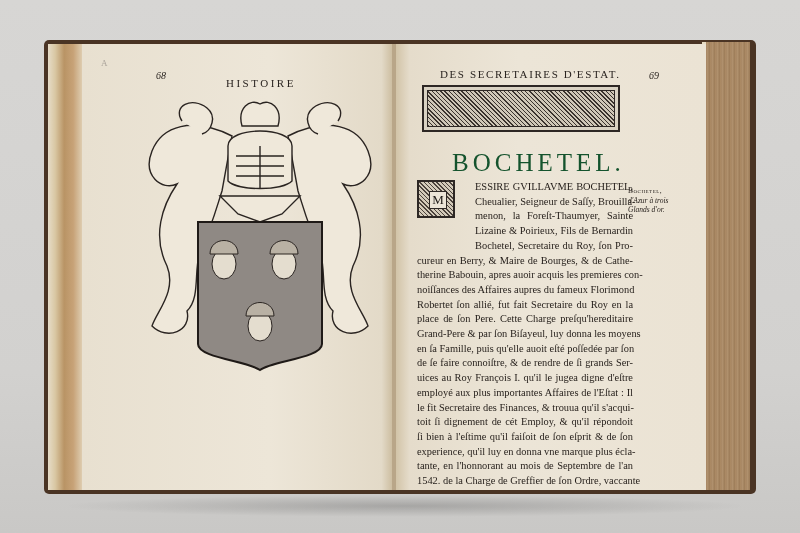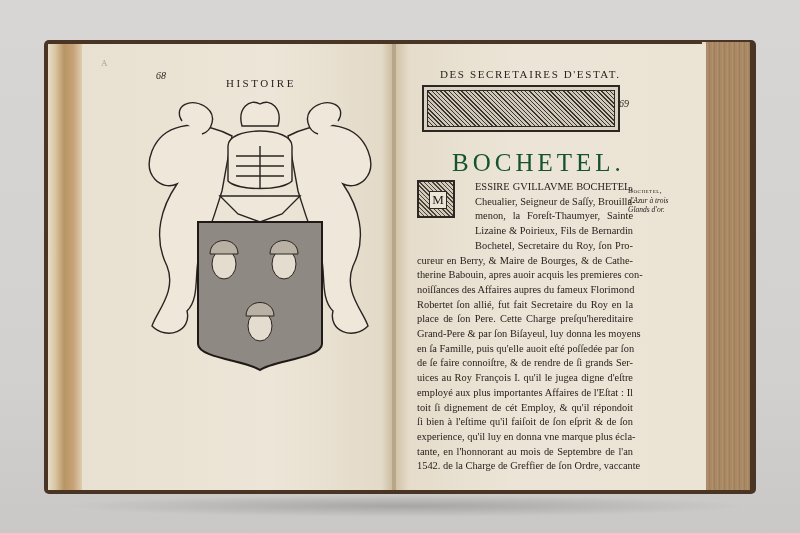--- a/index.html
+++ b/index.html
@@ -79,21 +79,21 @@
     <ellipse cx="92" cy="168" rx="12" ry="15"></ellipse>
     <path d="M78 158 C78 140 106 140 106 158 Z" fill="#b9b1a4"></path>
     <ellipse cx="152" cy="168" rx="12" ry="15"></ellipse>
     <path d="M138 158 C138 140 166 140 166 158 Z" fill="#b9b1a4"></path>
     <ellipse cx="128" cy="230" rx="12" ry="15"></ellipse>
     <path d="M114 220 C114 202 142 202 142 220 Z" fill="#b9b1a4"></path>
   </g>
 </svg>
 
 <div class="runhead" style="left:440px;top:68px;letter-spacing:1.6px;">DES SECRETAIRES D'ESTAT.</div>
-<div class="folio" style="left:619px;top:70px;margin-top:28px;">69</div>
+<div class="folio" style="left:649px;top:70px;">69</div>
 
 <div class="headpiece">
   <div class="headpiece-inner"></div>
 </div>
 
 <div class="title">BOCHETEL.</div>
 
 <div class="body">
   <span class="line indent">ESSIRE GVILLAVME BOCHETEL,</span>
   <span class="line indent">Cheualier, Seigneur de Saſſy, Brouilla-</span>
@@ -103,20 +103,21 @@
   <span class="line">cureur en Berry, &amp; Maire de Bourges, &amp; de Cathe-</span>
   <span class="line">therine Babouin, apres auoir acquis les premieres con-</span>
   <span class="line">noiſſances des Affaires aupres du fameux Florimond</span>
   <span class="line">Robertet ſon allié, fut fait Secretaire du Roy en la</span>
   <span class="line">place de ſon Pere. Cette Charge preſqu'hereditaire</span>
   <span class="line">Grand-Pere &amp; par ſon Biſayeul, luy donna les moyens</span>
   <span class="line">en ſa Famille, puis qu'elle auoit eſté poſſedée par ſon</span>
   <span class="line">de ſe faire connoiſtre, &amp; de rendre de ſi grands Ser-</span>
   <span class="line">uices au Roy François I. qu'il le jugea digne d'eſtre</span>
   <span class="line">employé aux plus importantes Affaires de l'Eſtat : Il</span>
+  <span class="line">le fit Secretaire des Finances, &amp; trouua qu'il s'acqui-</span>
   <span class="line">toit ſi dignement de cét Employ, &amp; qu'il répondoit</span>
   <span class="line">ſi bien à l'eſtime qu'il faiſoit de ſon eſprit &amp; de ſon</span>
   <span class="line">experience, qu'il luy en donna vne marque plus écla-</span>
   <span class="line">tante, en l'honnorant au mois de Septembre de l'an</span>
   <span class="line">1542. de la Charge de Greffier de ſon Ordre, vaccante</span>
 </div>
 
 <div class="dropcap">
   <span>M</span>
 </div>

